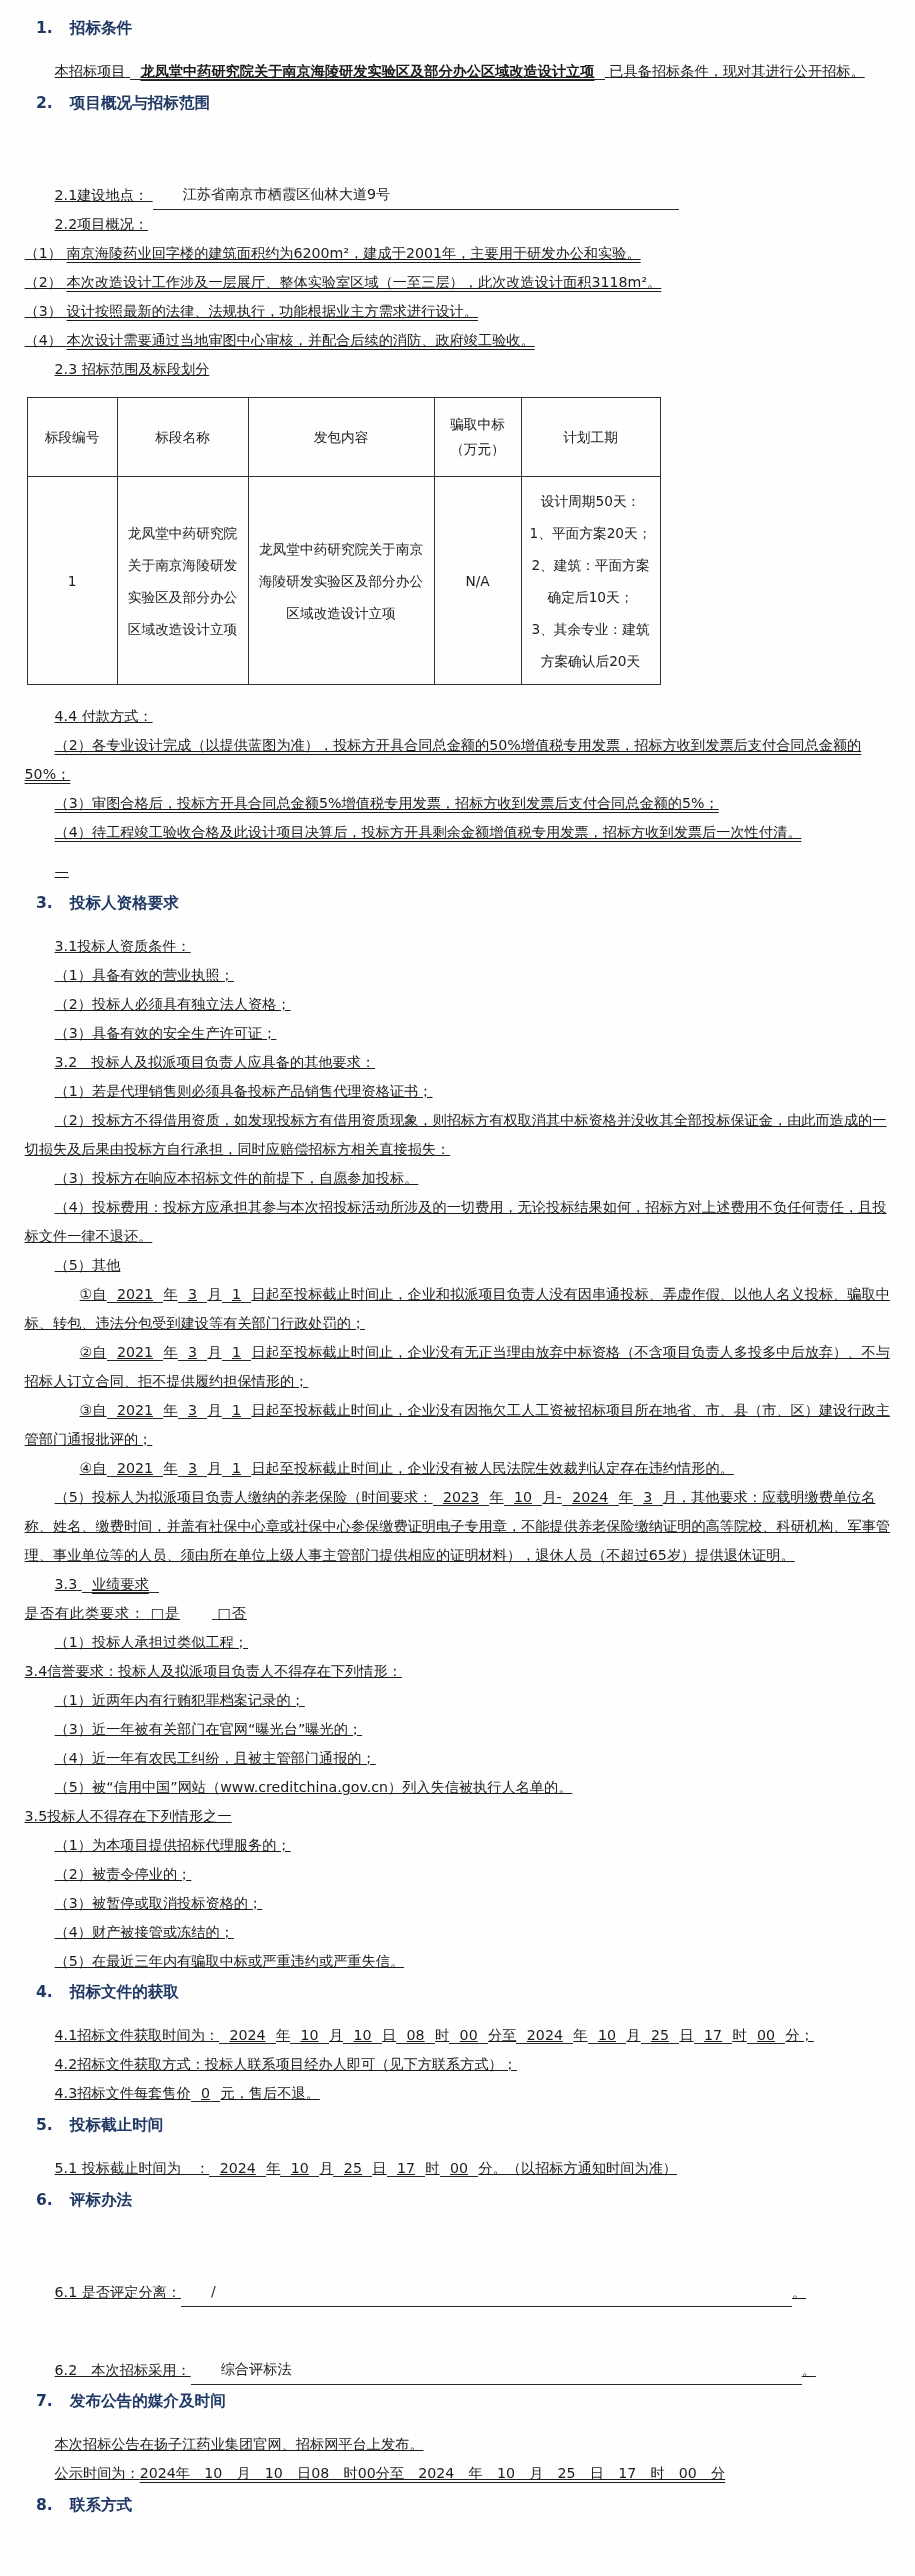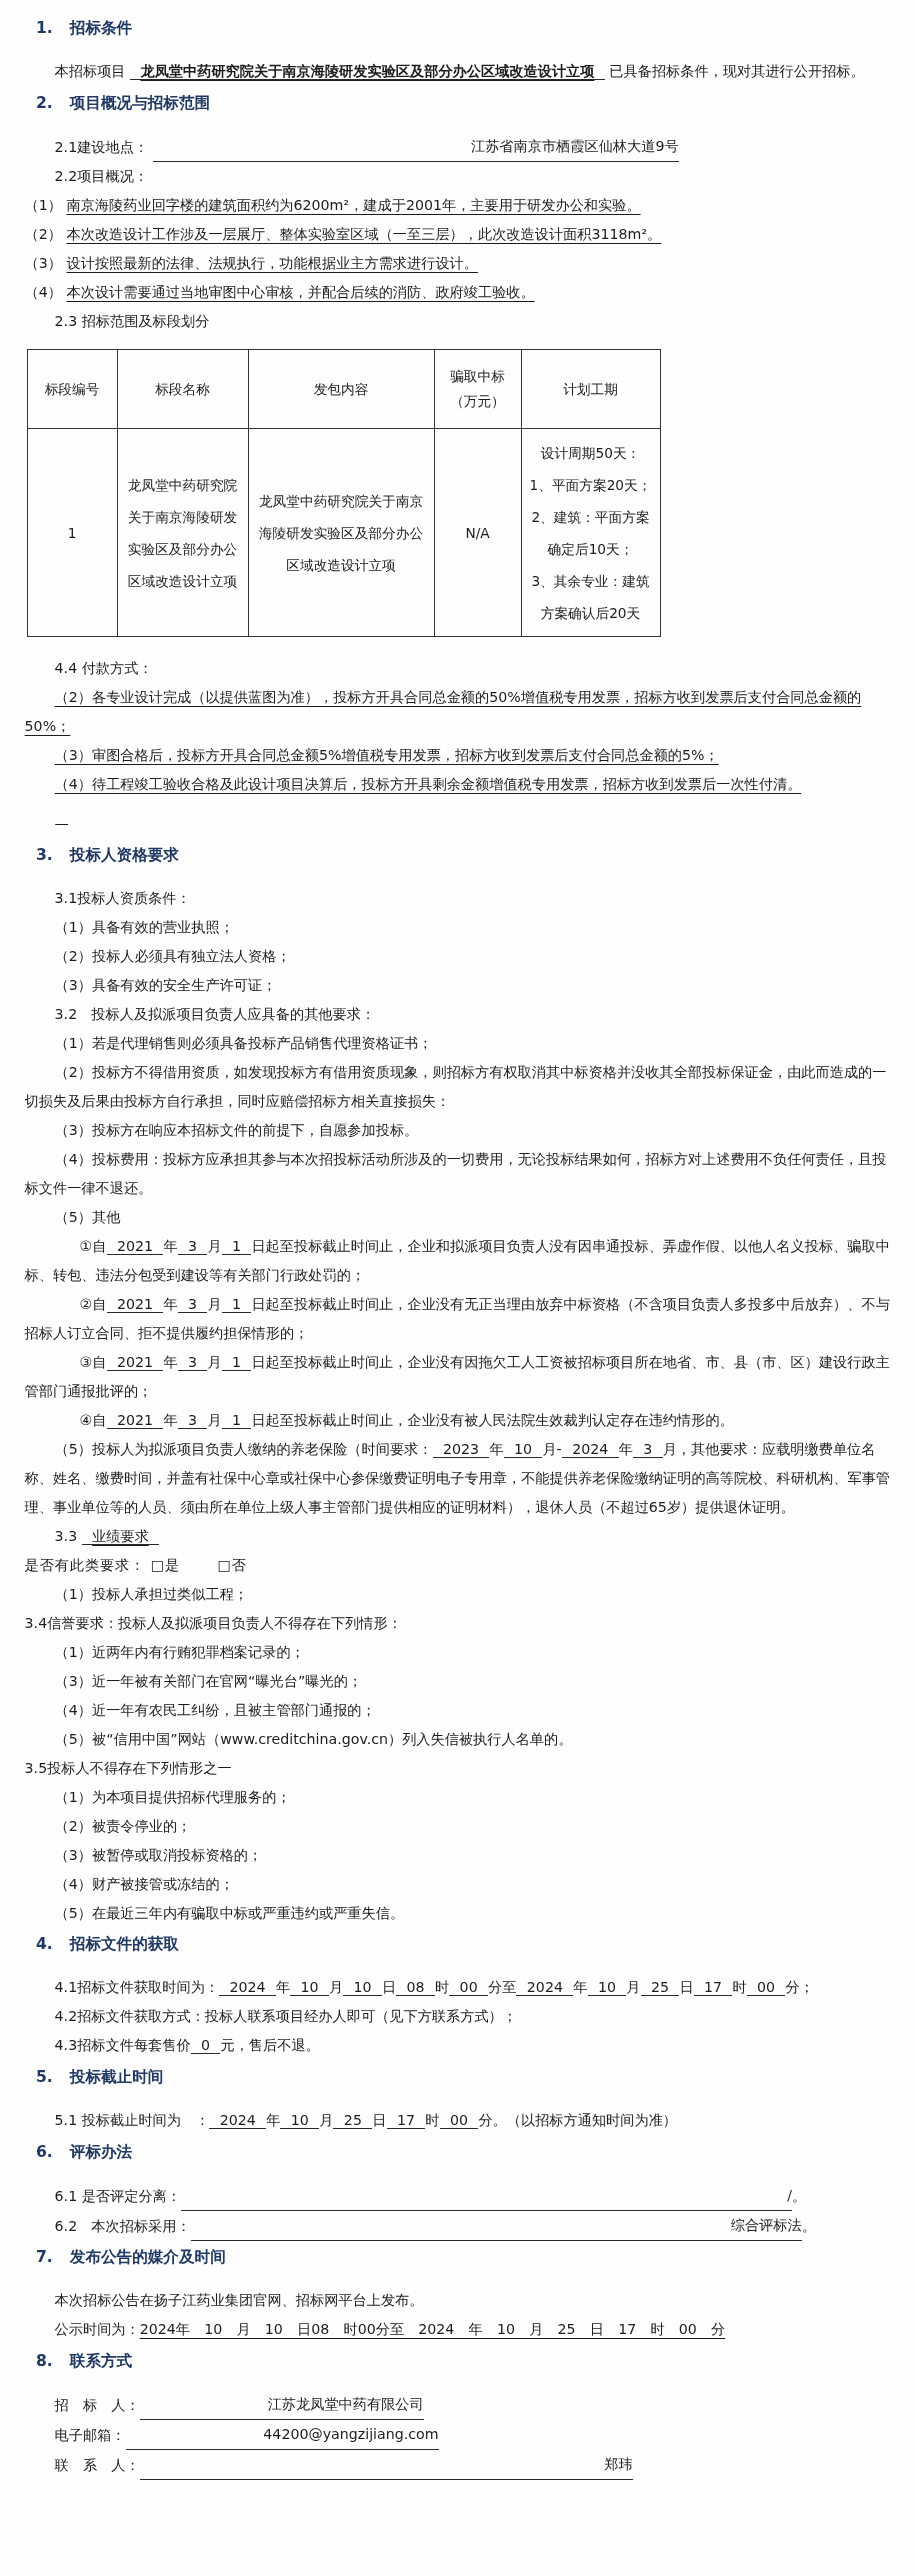--- a/index.html
+++ b/index.html
@@ -2,32 +2,32 @@
 <html style="font-size:15px"><head>
 <meta charset="utf-8">
 <style>
   html,body{margin:0;padding:0;background:#f7f7f7;}
   .page{
     width:916px;height:2576px;overflow:hidden;background:#fefefe;
     font-family:"DejaVu Sans","Liberation Sans",sans-serif;
     color:#1c1c1c;box-sizing:border-box;
     padding:11.4px 25px 28.4px 17px;
   }
-  .ln{line-height:29px;font-size:14.2px;margin:0;padding-left:7.6px;}
+  .ln{line-height:29px;font-size:14.2px;margin:0;padding-left:7.6px;text-decoration:underline;}
   .ti1{text-indent:30px;}
   .ti2{text-indent:55px;}
   .sec{margin:0;}
   .sec-h{display:flex;gap:17px;align-items:baseline;
     color:#1f3864;font-weight:bold;font-size:15.6px;
     padding-left:19px;margin:32px 0 17px 0;line-height:23px;}
   .sec-h:first-child{margin-top:5.7px;}
   .u{text-decoration:underline;text-underline-offset:3.8px;}
   .bold{font-weight:bold;}
   .blank{border-bottom:0.9px solid #2a2a2a;padding:0 10.4px;}
-  .fill{display:inline-block;border-bottom:0.9px solid #2a2a2a;text-align:right;vertical-align:bottom;}
+  .fill{display:inline-block;border-bottom:0.9px solid #2a2a2a;text-align:left;vertical-align:bottom;margin-top:48px;}
   .fill-loc{width:526px;}
   .fill-mid{width:611px;}
   .fill-a{width:284px;}
   .fill-b{width:313px;}
   .fill-c{width:493px;}
   table.bid{border-collapse:collapse;margin:13.3px 0 17px 9.5px;table-layout:fixed;}
   table.bid th,table.bid td{
     border:1.4px solid #333;font-weight:normal;font-size:13.7px;
     text-align:center;vertical-align:middle;padding:7.6px 5.7px;
     white-space:pre-line;line-height:32px;color:#1c1c1c;

